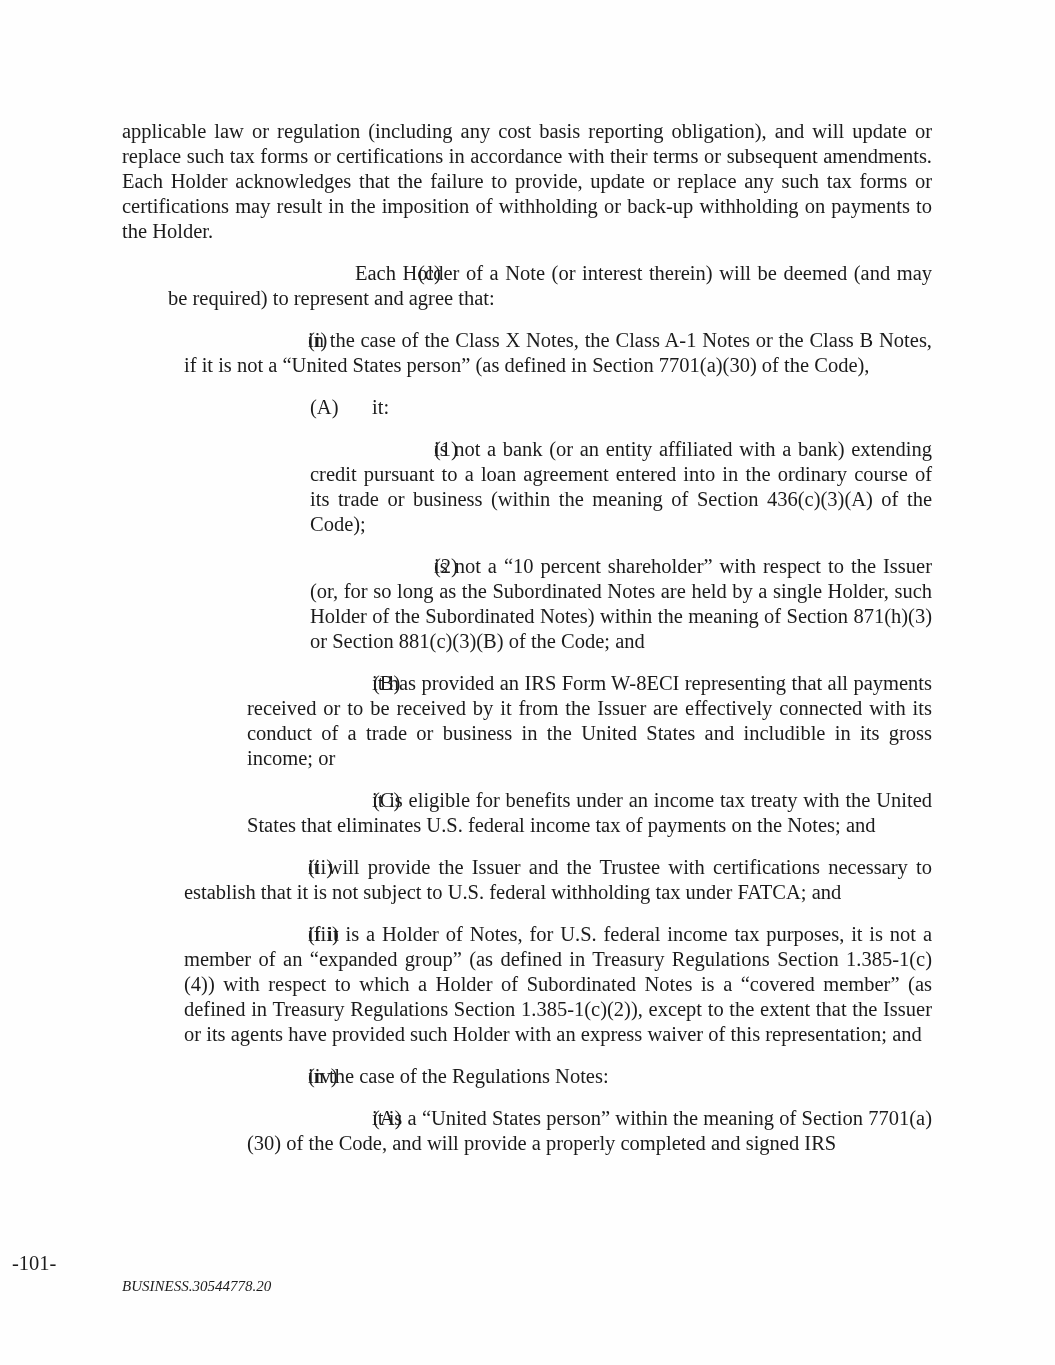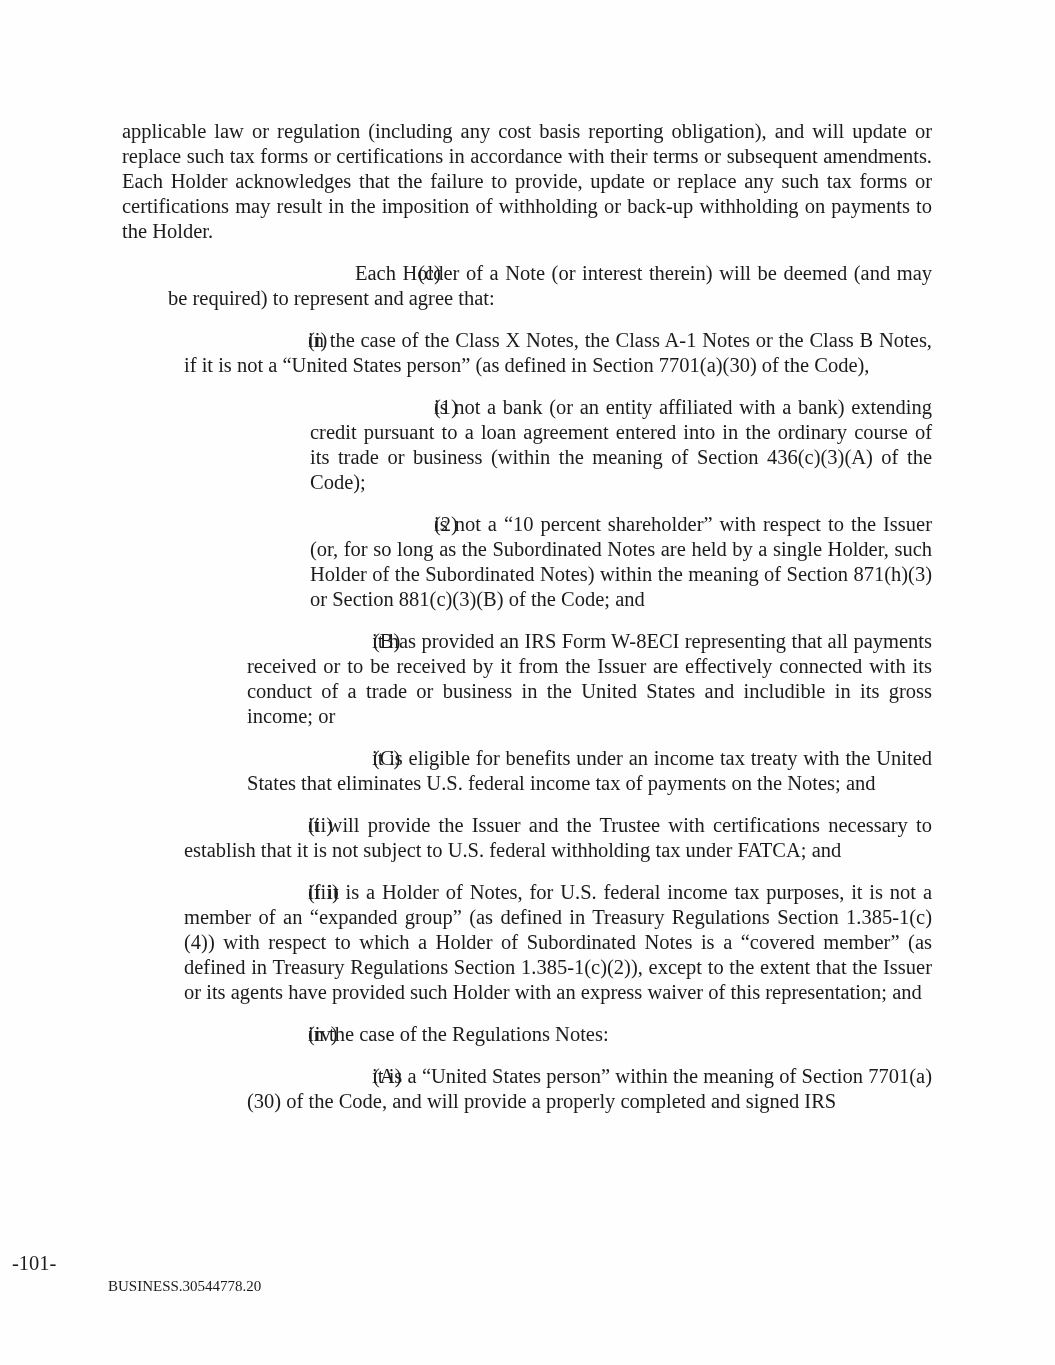--- a/index.html
+++ b/index.html
@@ -48,37 +48,39 @@
   .page-number {
     position: absolute;
     top: 1251px;
     left: 12px;
     width: 100%;
     text-align: left;
   }
   .doc-id {
     position: absolute;
     top: 1277px;
-    left: 108px;
+    left: 122px;
     font-size: 15px;
     line-height: 18px;
+    font-style: italic;
   }
 </style>
 </head>
 <body>
 
 <div class="page">
   <div class="content">
 
     <p class="para"><span>applicable law or regulation (including any cost basis reporting obligation), and will update or replace such tax forms or certifications in accordance with their terms or subsequent amendments. Each Holder acknowledges that the failure to provide, update or replace any such tax forms or certifications may result in the imposition of withholding or back-up withholding on payments to the Holder.</span></p>
 
     <p class="para lv-c"><span class="lbl">(c)</span><span>Each Holder of a Note (or interest therein) will be deemed (and may be required) to represent and agree that:</span></p>
 
     <p class="para lv-rom"><span class="lbl">(i)</span><span>in the case of the Class X Notes, the Class A-1 Notes or the Class B Notes, if it is not a “United States person” (as defined in Section 7701(a)(30) of the Code),</span></p>
 
+    <p class="para lv-cap1"><span class="lbl">(A)</span><span>it:</span></p>
 
     <p class="para lv-num"><span class="lbl">(1)</span><span>is not a bank (or an entity affiliated with a bank) extending credit pursuant to a loan agreement entered into in the ordinary course of its trade or business (within the meaning of Section 436(c)(3)(A) of the Code);</span></p>
 
     <p class="para lv-num"><span class="lbl">(2)</span><span>is not a “10 percent shareholder” with respect to the Issuer (or, for so long as the Subordinated Notes are held by a single Holder, such Holder of the Subordinated Notes) within the meaning of Section 871(h)(3) or Section 881(c)(3)(B) of the Code; and</span></p>
 
 
     <p class="para lv-cap2"><span class="lbl">(B)</span><span>it has provided an IRS Form W-8ECI representing that all payments received or to be received by it from the Issuer are effectively connected with its conduct of a trade or business in the United States and includible in its gross income; or</span></p>
 
     <p class="para lv-cap2"><span class="lbl">(C)</span><span>it is eligible for benefits under an income tax treaty with the United States that eliminates U.S. federal income tax of payments on the Notes; and</span></p>
 

